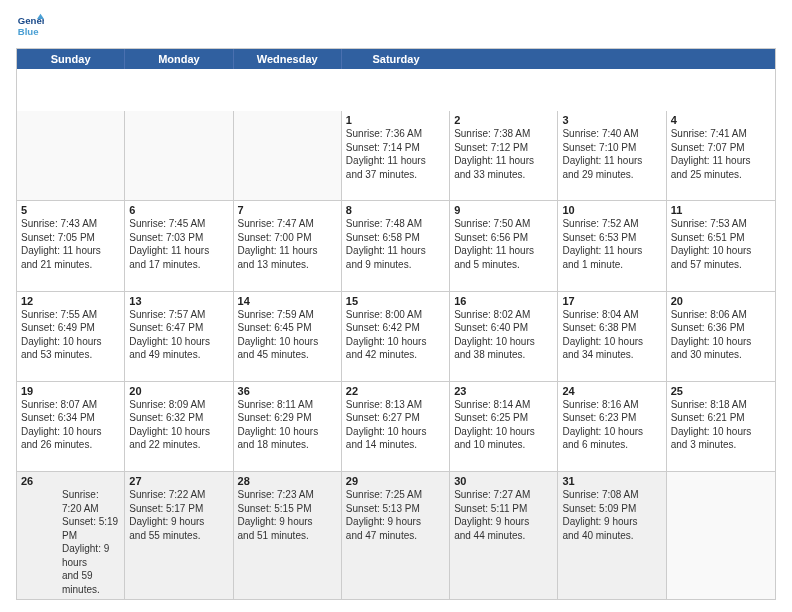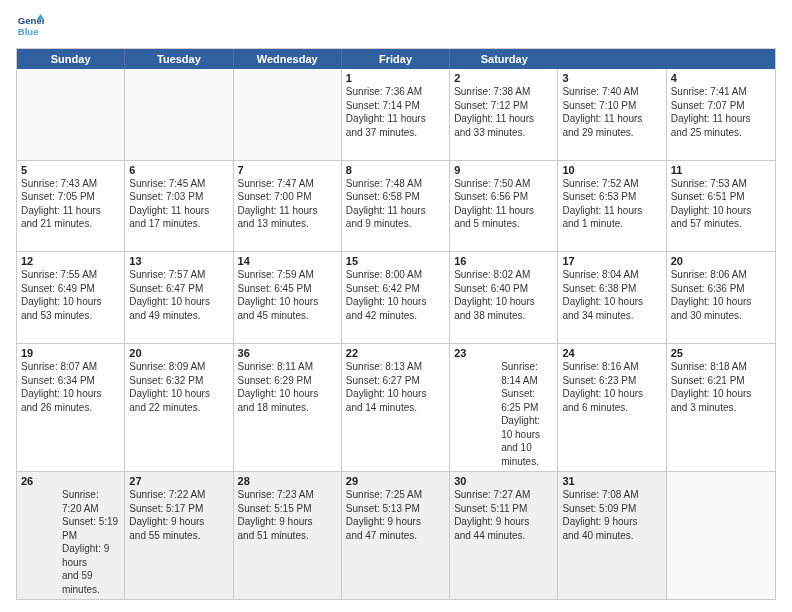--- a/index.html
+++ b/index.html
@@ -43,20 +43,21 @@
     }
     .location-title {
       font-size: 15px;
       color: #444;
     }
     .calendar {
       flex: 1;
       display: flex;
       flex-direction: column;
       border: 1px solid #ccc;
+      gap: 42px;
     }
     .cal-header {
       display: grid;
       grid-template-columns: repeat(7, 1fr);
       background: #3060a0;
     }
     .cal-header-cell {
       color: #fff;
       font-size: 11px;
       font-weight: bold;
@@ -115,23 +116,22 @@
     </div>
     <div class="title-block">
       <div class="month-title"></div>
       <div class="location-title"></div>
     </div>
   </div>
 
   <div class="calendar">
     <div class="cal-header">
     <div class="cal-header-cell">Sunday</div>
-        <div class="cal-header-cell">Tuesday</div>
+        <div class="cal-header-cell">Monday</div>
         <div class="cal-header-cell">Wednesday</div>
-        <div class="cal-header-cell">Friday</div>
         <div class="cal-header-cell">Saturday</div>
       </div>
     <div class="cal-body">
     <div class="cal-row">
           <div class="cal-cell empty"></div>
           <div class="cal-cell empty"></div>
           <div class="cal-cell empty"></div>
           <div class="cal-cell">
             <div class="day-num">1</div>
             <div class="cell-text" style="white-space: pre-line;">Sunrise: 7:36 AM
@@ -287,21 +287,21 @@
           </div>
           <div class="cal-cell">
             <div class="day-num">22</div>
             <div class="cell-text" style="white-space: pre-line;">Sunrise: 8:13 AM
 Sunset: 6:27 PM
 Daylight: 10 hours
 and 14 minutes.</div>
           </div>
           <div class="cal-cell">
             <div class="day-num">23</div>
-            <div class="cell-text" style="white-space: pre-line; margin-left: 47px;">Sunrise: 8:14 AM
+            <div class="cell-text" style="white-space: pre-line;">Sunrise: 8:14 AM
 Sunset: 6:25 PM
 Daylight: 10 hours
 and 10 minutes.</div>
           </div>
           <div class="cal-cell">
             <div class="day-num">24</div>
             <div class="cell-text" style="white-space: pre-line;">Sunrise: 8:16 AM
 Sunset: 6:23 PM
 Daylight: 10 hours
 and 6 minutes.</div>

